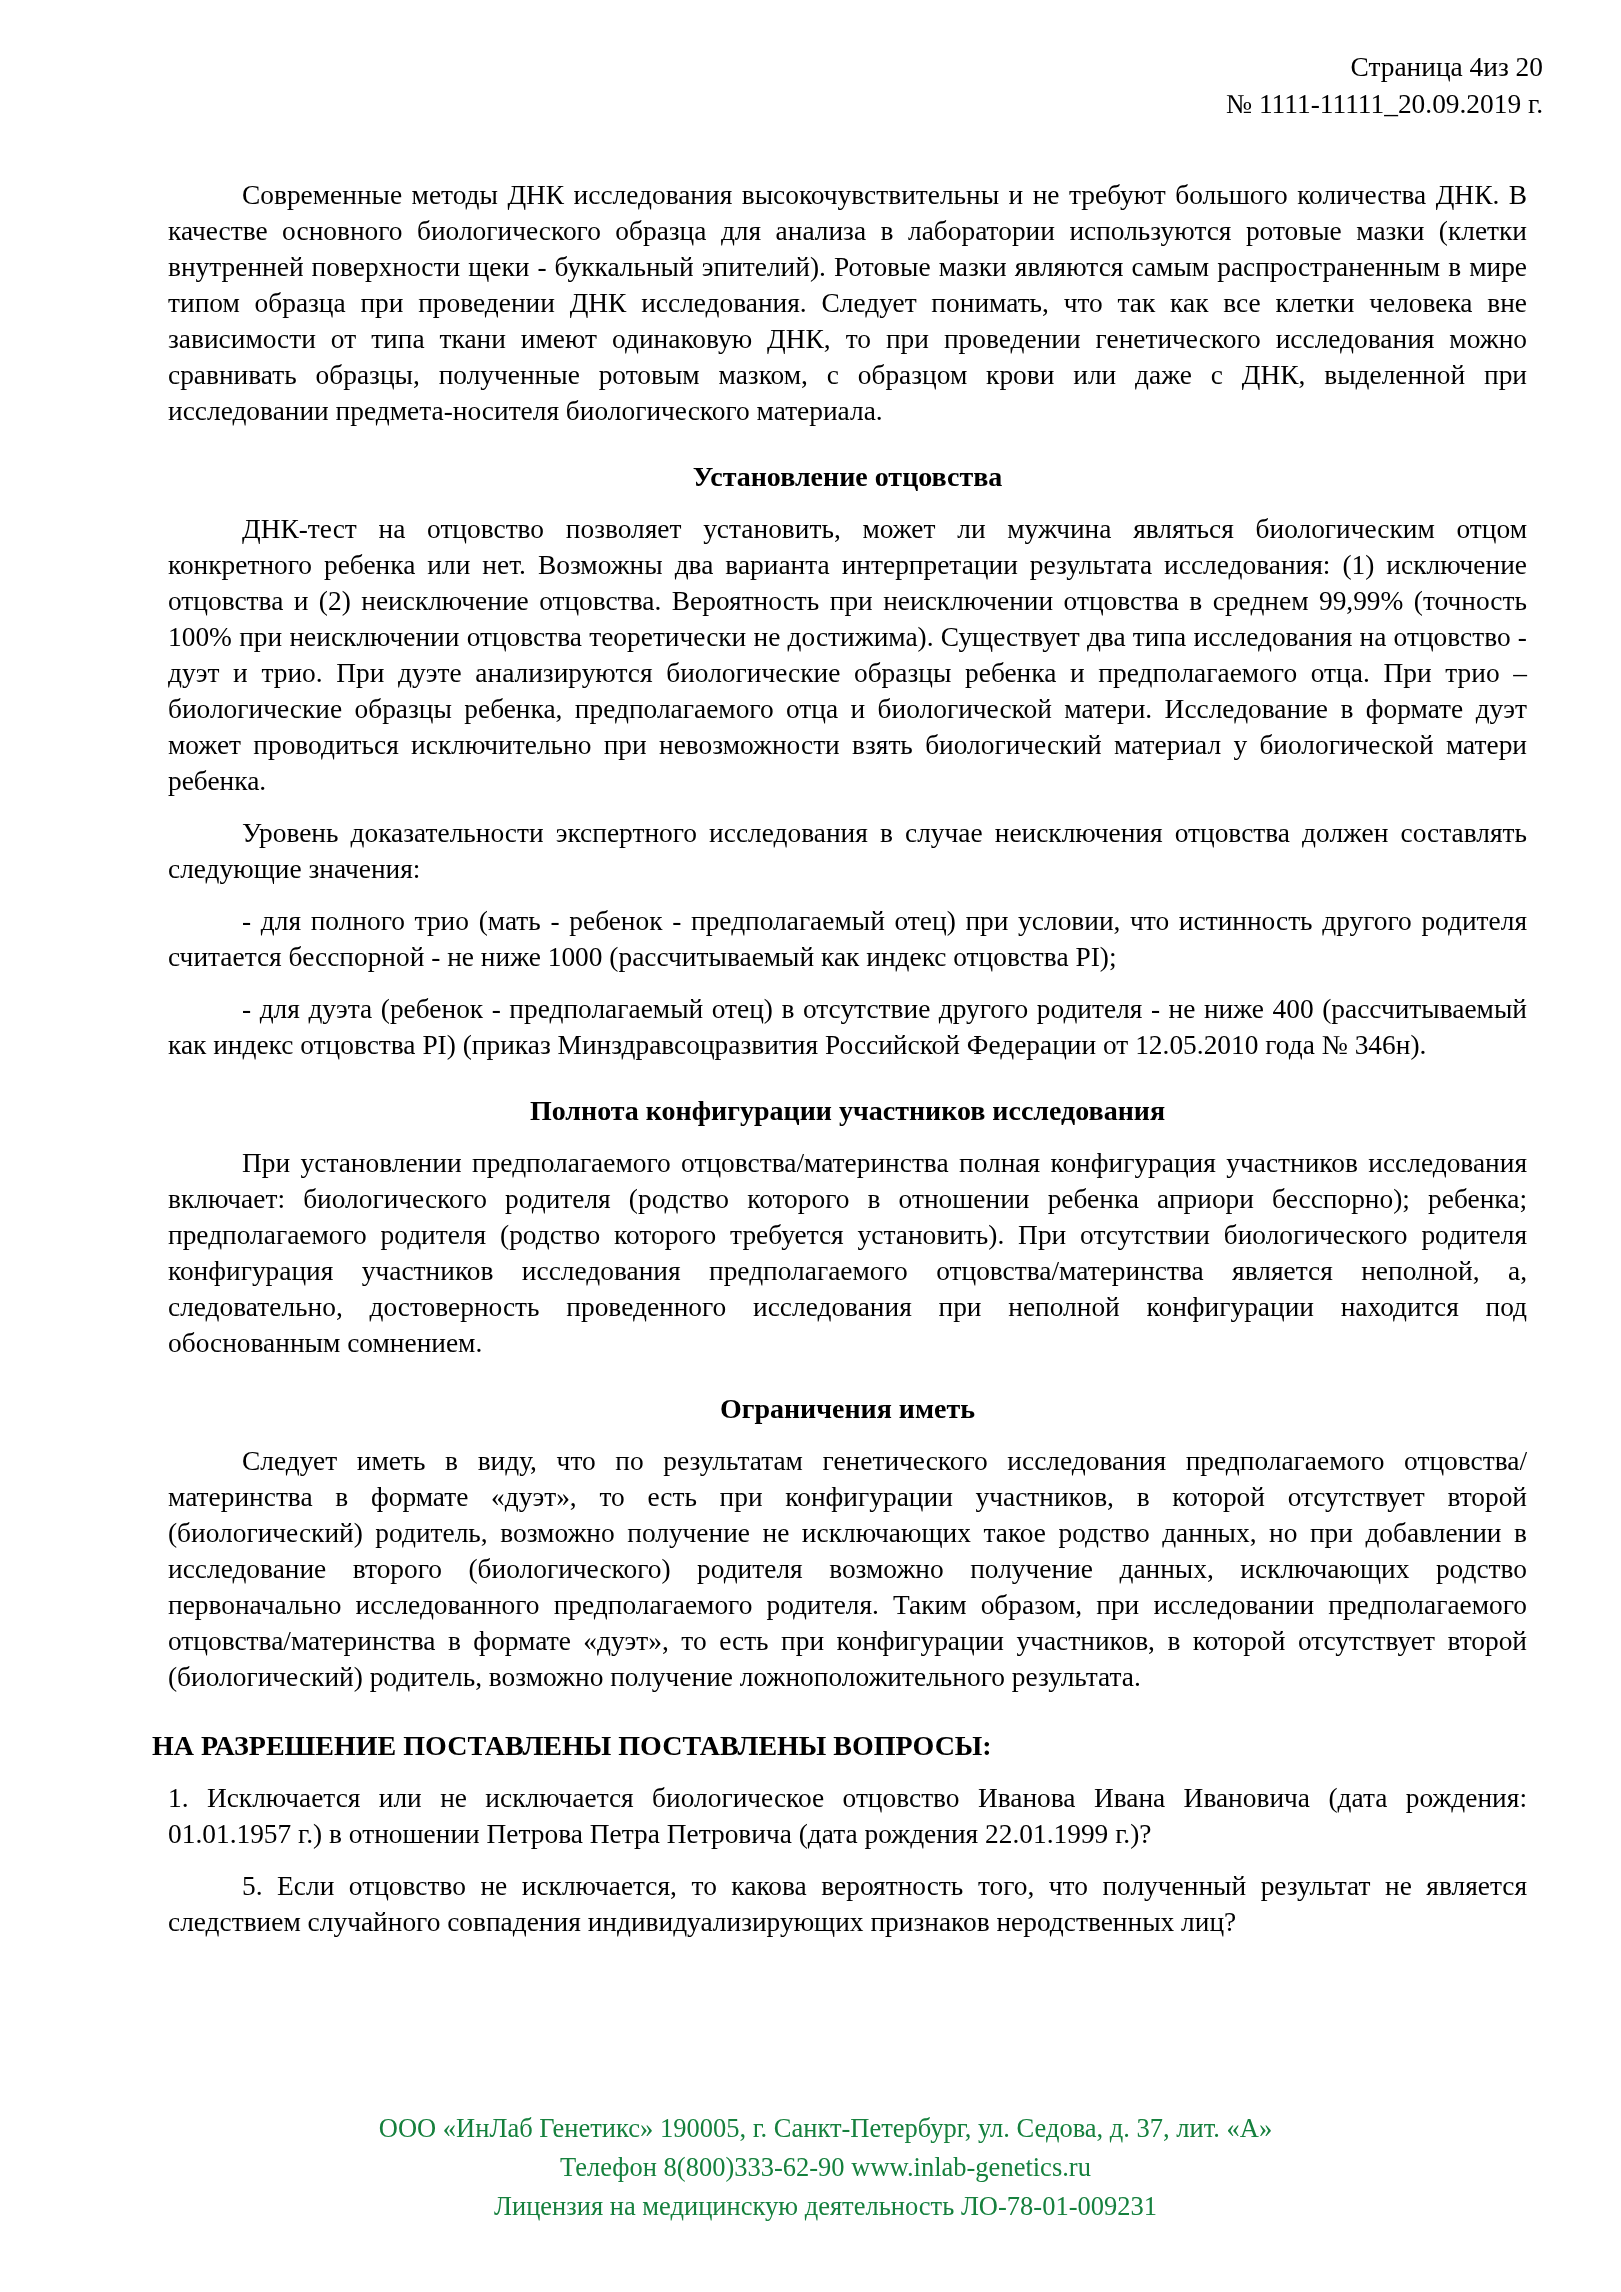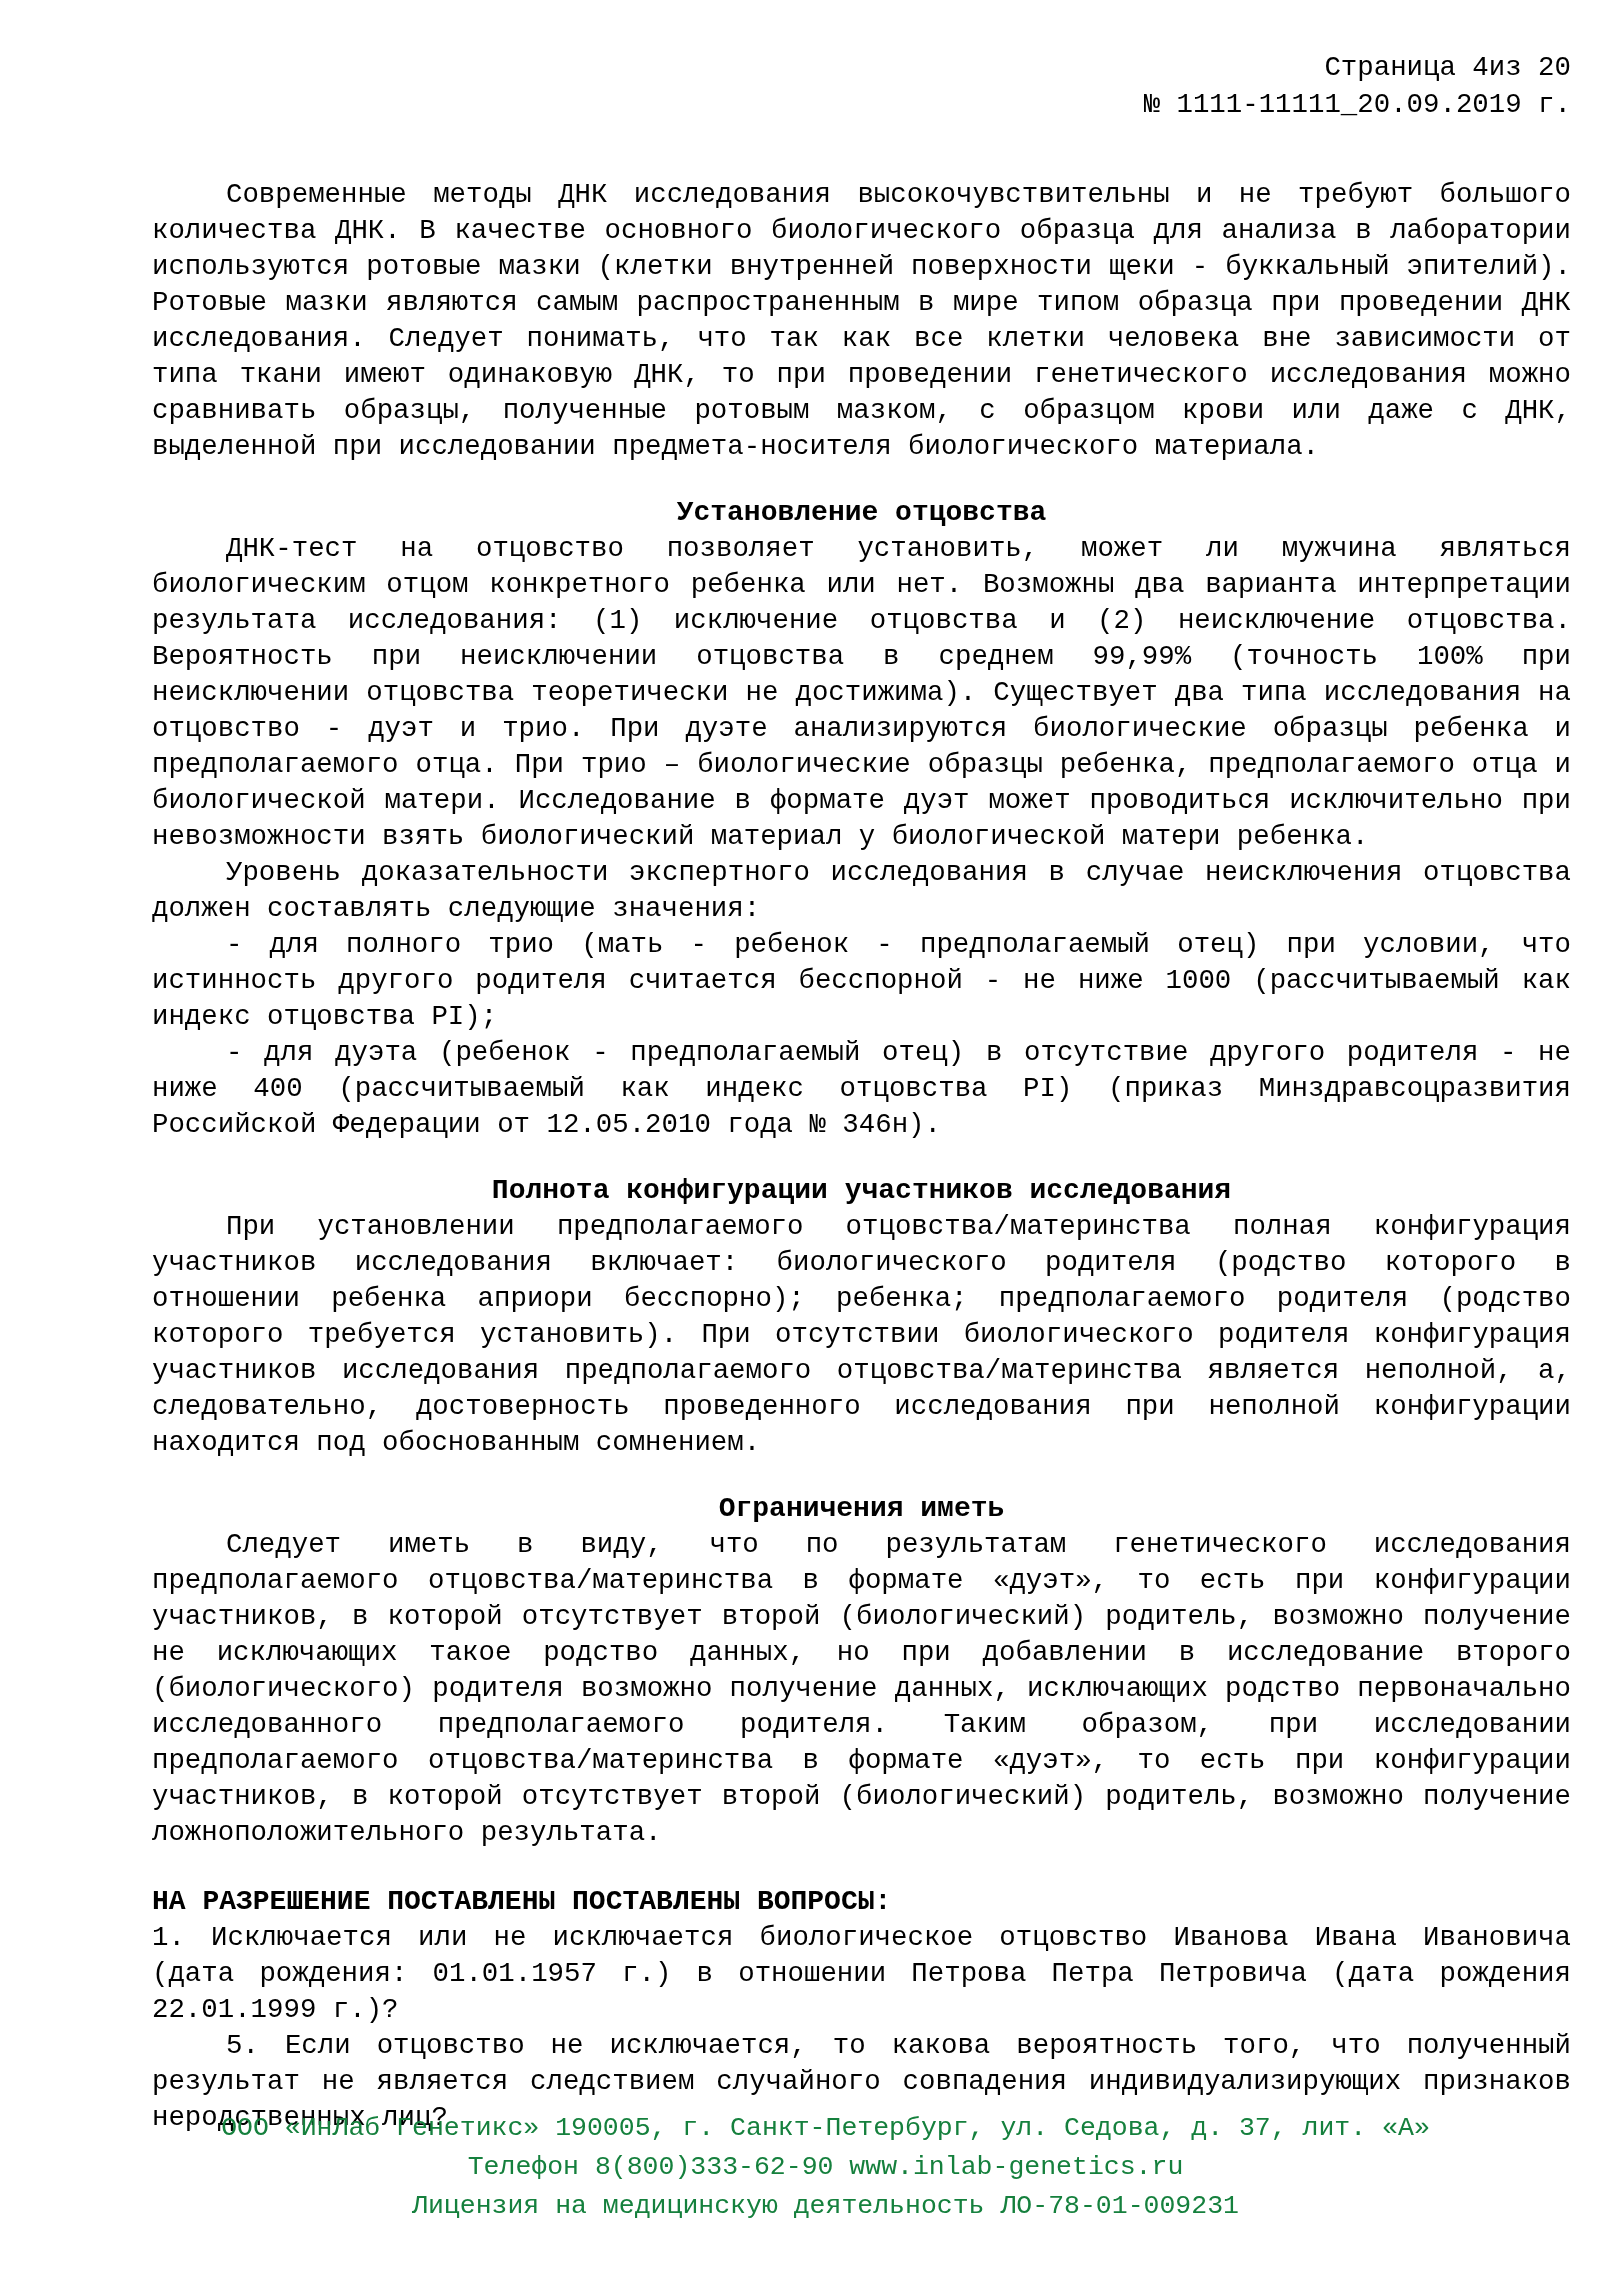--- a/index.html
+++ b/index.html
@@ -11,37 +11,36 @@
     width: 1621px;
     height: 2293px;
     position: relative;
     font-family: "Liberation Serif", "DejaVu Serif", serif;
     color: #000000;
   }
   .page {
     box-sizing: border-box;
     width: 100%;
     height: 100%;
-    padding: 49px 50px 0 152px;
+    padding: 49px 78px 0 152px;
     position: relative;
-    font-family: Liberation Mono, monospace;
   }
   .doc-header {
     text-align: right;
     font-size: 27.4px;
     line-height: 37px;
   }
   .doc-body {
     margin-top: 54px;
     font-size: 27.4px;
     line-height: 36px;
     text-align: justify;
   }
   .doc-body p {
-    margin: 0;
+    margin: 16px;
     text-indent: 74px;
   }
   .doc-body p.flush {
     text-indent: 0;
   }
   .heading-center {
     font-size: 28px;
     font-weight: bold;
     text-align: center;
     margin: 30px 0 0 0;

